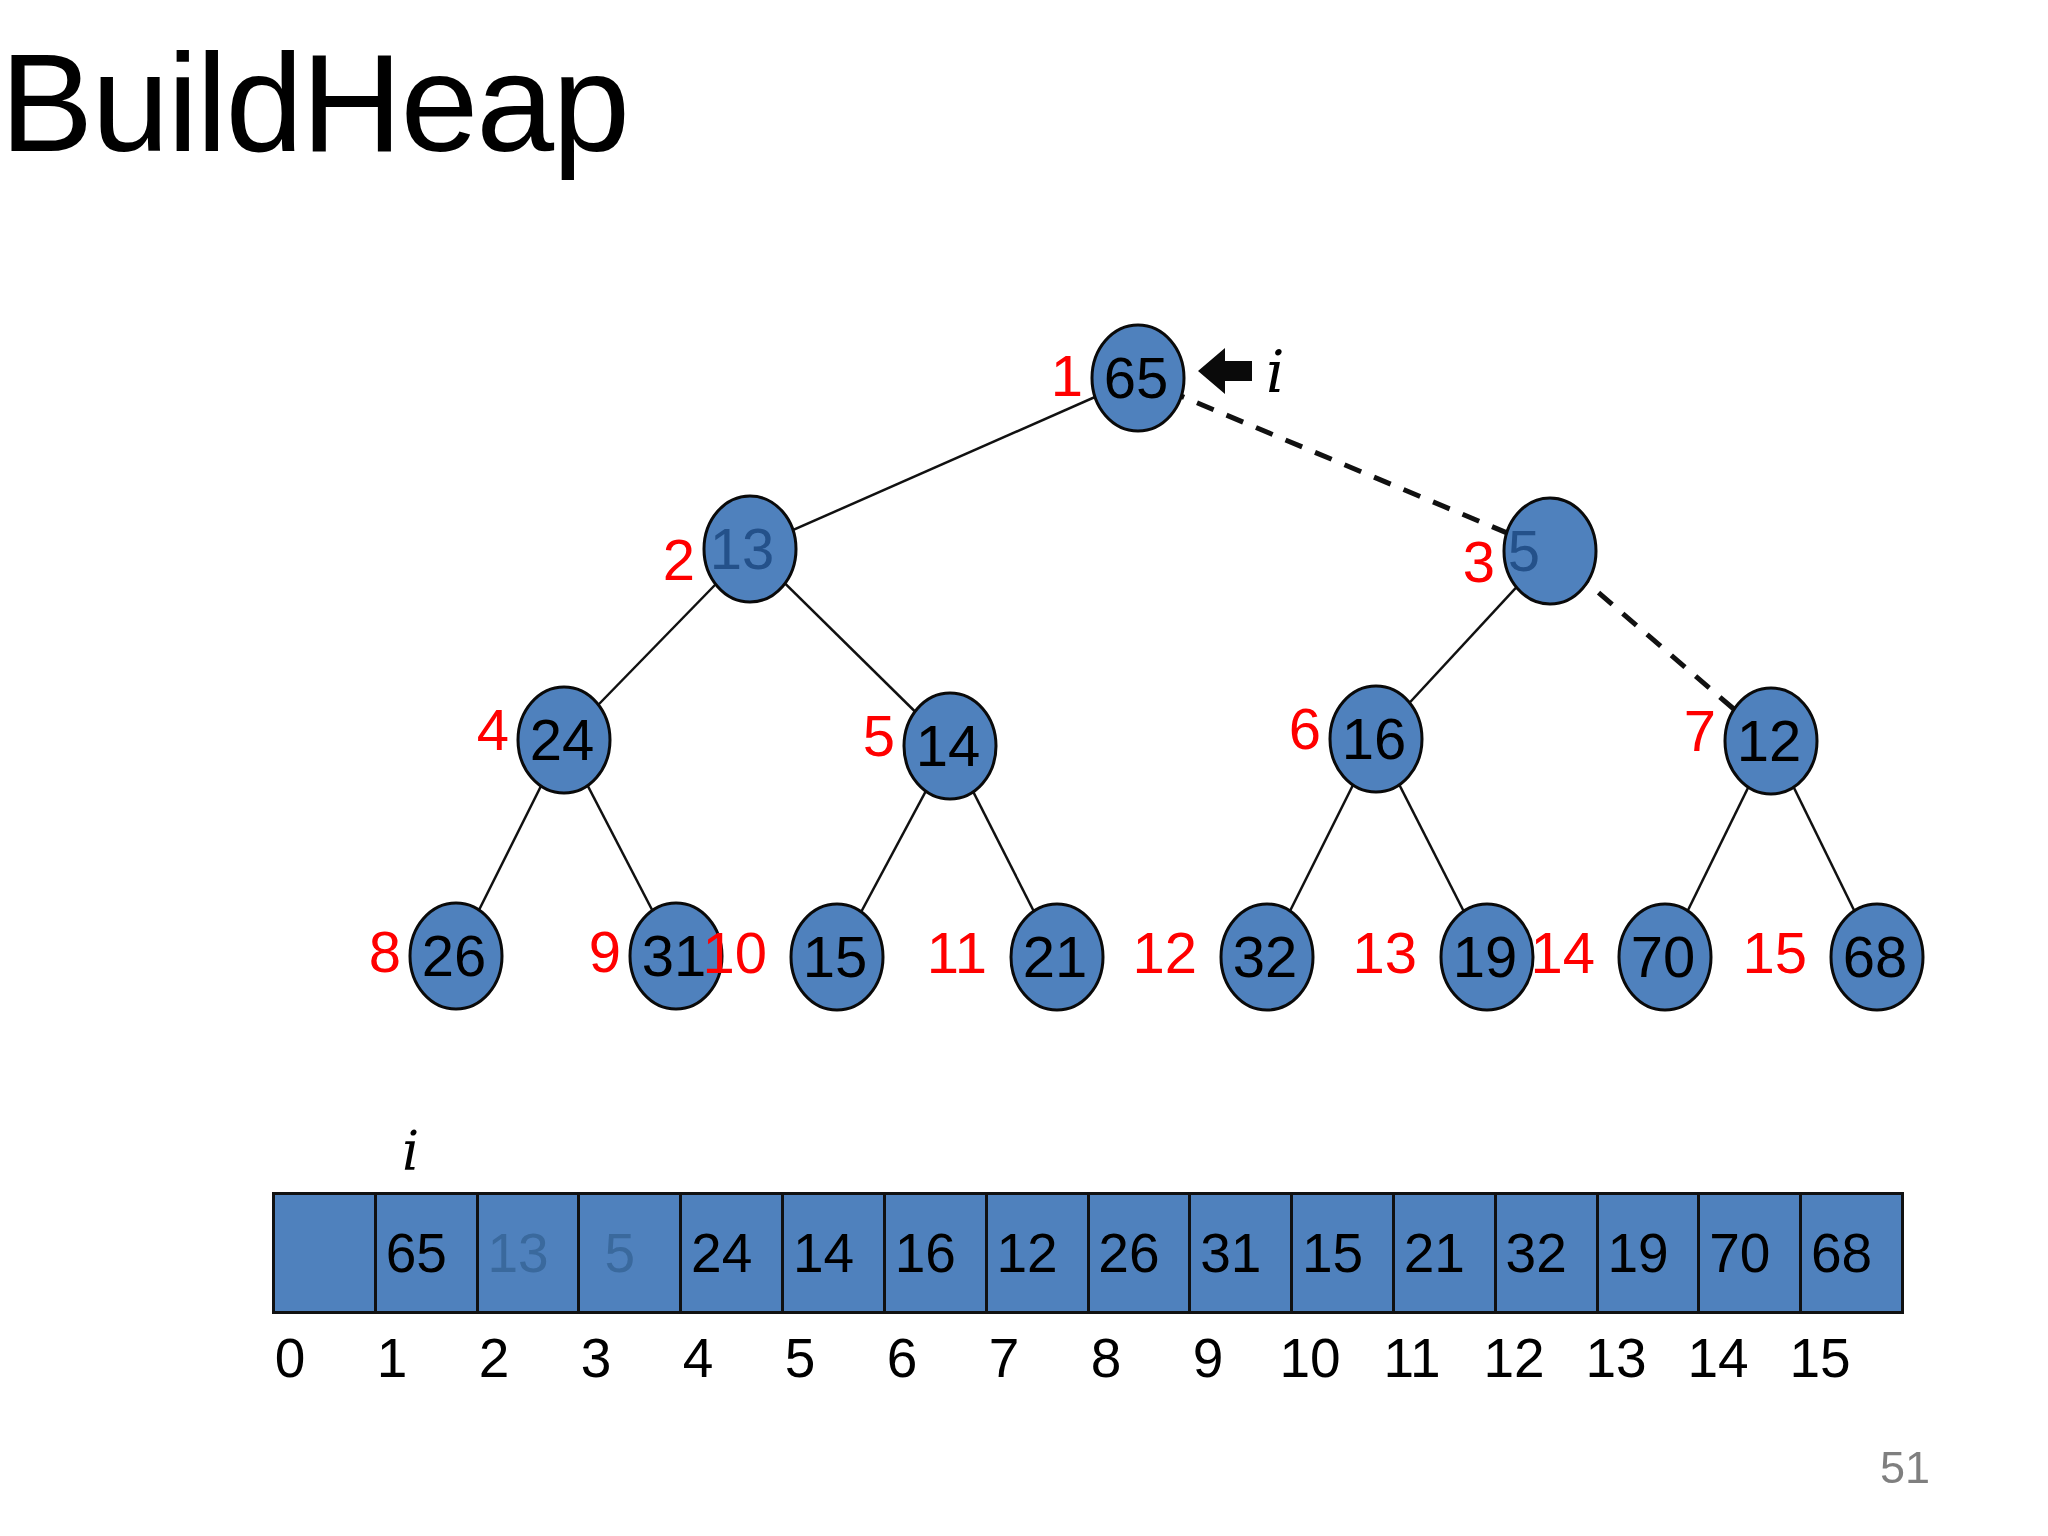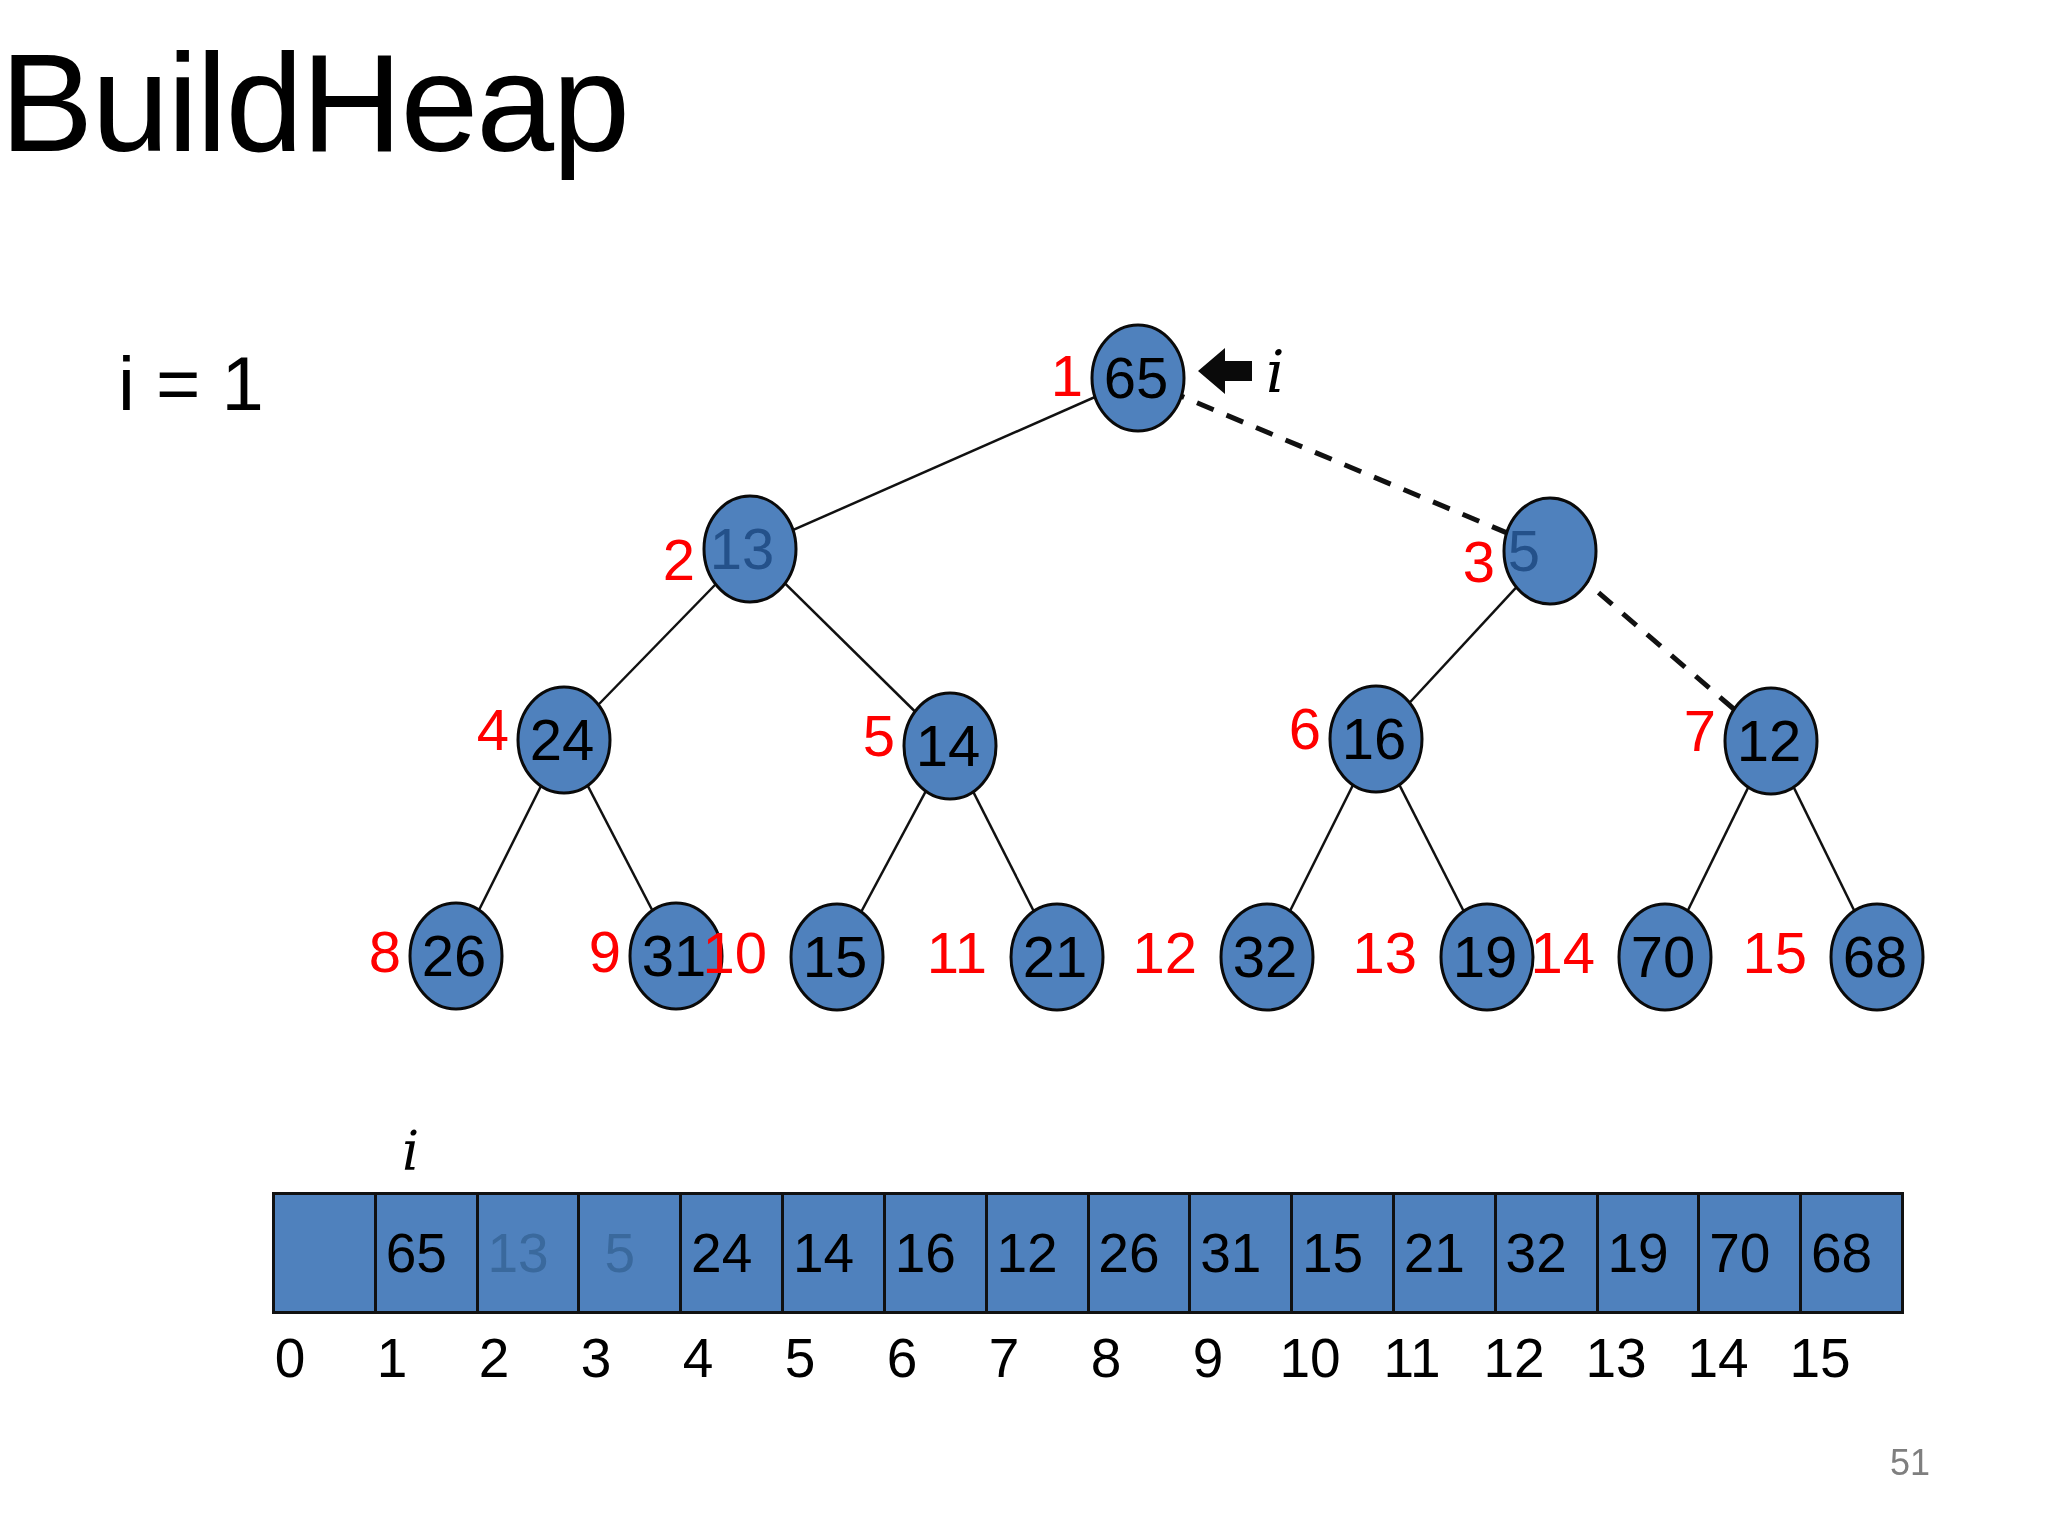--- a/index.html
+++ b/index.html
@@ -32,29 +32,28 @@
   }
   .idx{
     flex:1 1 0;text-align:center;font-size:55px;color:#000;
     transform:translateX(-33px);
   }
   #array-pointer{
     position:absolute;left:402px;top:1120px;font-size:54px;color:#000;
     font-family:"DejaVu Serif",serif;font-style:italic;
   }
   #page-num{
-    position:absolute;right:118px;top:1442px;font-size:36px;color:#7f7f7f;
+    position:absolute;right:118px;top:1442px;font-size:45px;color:#7f7f7f;
   }
 </style>
 </head>
 <body>
 
 <div id="slide">
   <div id="title">BuildHeap</div>
-  <div id="iter-label">i = 1</div>
 
   <svg id="tree-svg" width="2048" height="1536" viewBox="0 0 2048 1536">
       <line x1="1138" y1="378" x2="750" y2="549" stroke="#111111" stroke-width="2.5"></line>
       <line x1="1138" y1="378" x2="1550" y2="551" stroke="#111111" stroke-width="5" stroke-dasharray="18 14"></line>
       <line x1="750" y1="549" x2="564" y2="740" stroke="#111111" stroke-width="2.5"></line>
       <line x1="750" y1="549" x2="950" y2="746" stroke="#111111" stroke-width="2.5"></line>
       <line x1="1550" y1="551" x2="1376" y2="739" stroke="#111111" stroke-width="2.5"></line>
       <line x1="1550" y1="551" x2="1771" y2="741" stroke="#111111" stroke-width="5" stroke-dasharray="18 14"></line>
       <line x1="564" y1="740" x2="456" y2="956" stroke="#111111" stroke-width="2.5"></line>
       <line x1="564" y1="740" x2="676" y2="956" stroke="#111111" stroke-width="2.5"></line>

